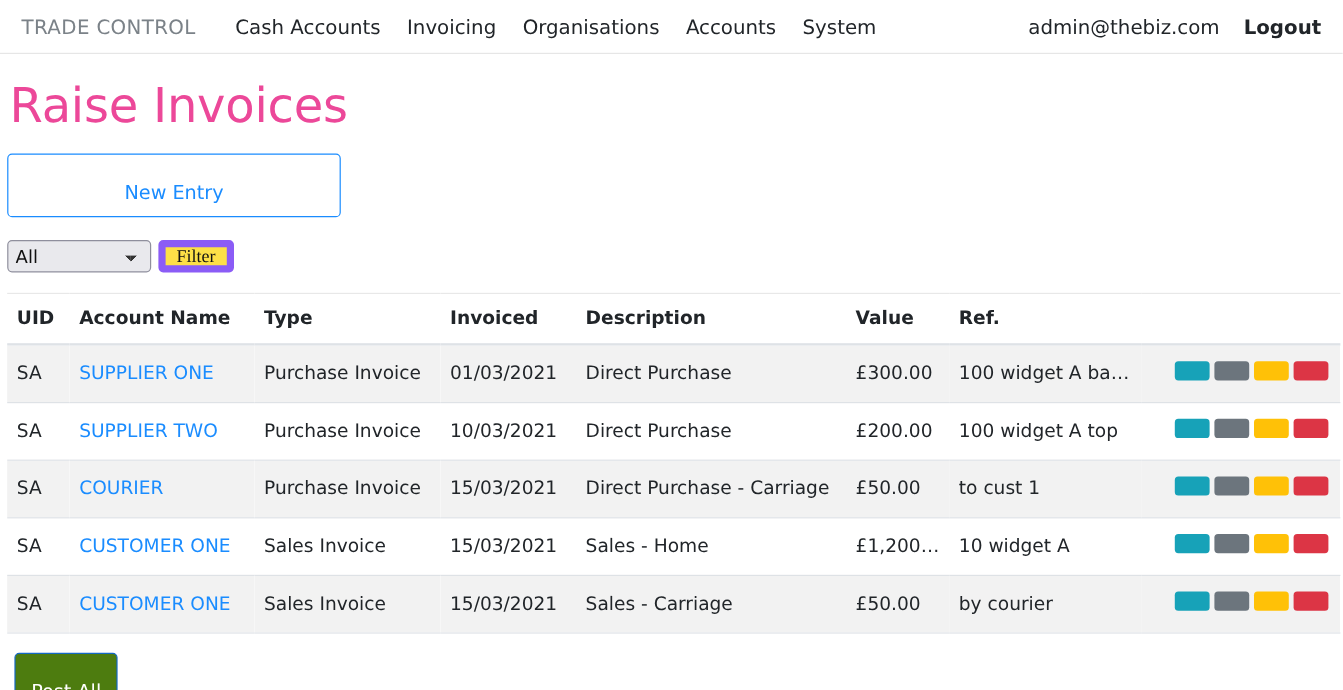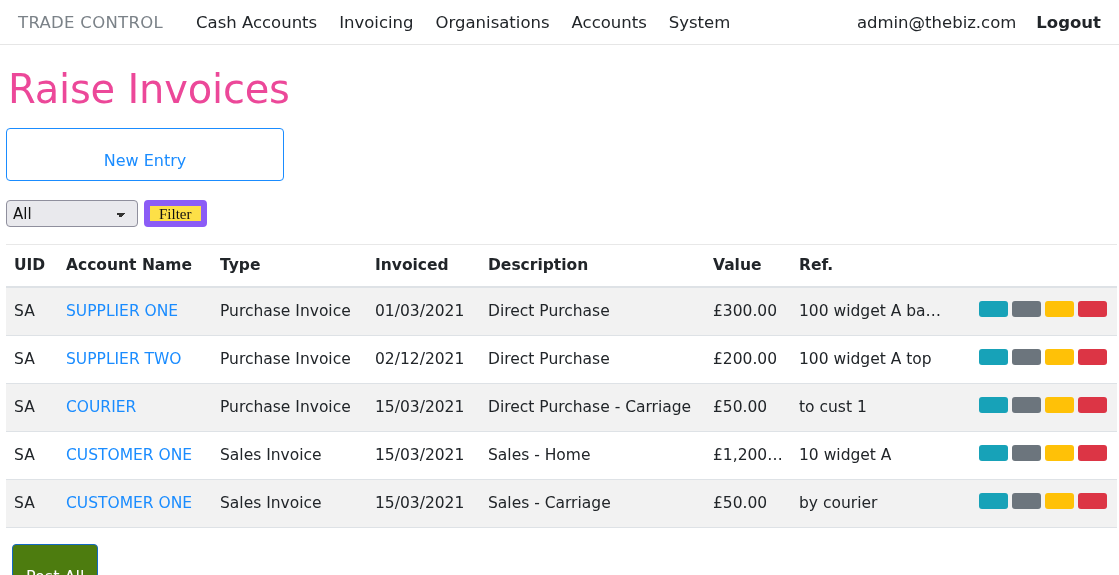--- a/index.html
+++ b/index.html
@@ -91,21 +91,21 @@
     line-height: 1.4;
   }
 
   .filter-bar {
     display: flex;
     align-items: center;
     gap: 6px;
     margin-top: 19px;
   }
   .filter-select {
-    width: 132px;
+    width: 120px;
     height: 27px;
     font-size: 15px;
     font-family: inherit;
     color: #111;
     background: #e9e9ed;
     border: 1px solid #8f8f9d;
     border-radius: 4px;
     padding: 0 6px;
     appearance: none;
     -webkit-appearance: none;
@@ -297,21 +297,21 @@
                 <button class="act-btn act-info"></button>
                 <button class="act-btn act-secondary"></button>
                 <button class="act-btn act-warning"></button>
                 <button class="act-btn act-danger"></button>
               </div></td>
           </tr>
           <tr>
             <td class="cell-uid">SA</td>
             <td class="cell-account"><a class="account-link" href="#">SUPPLIER TWO</a></td>
             <td class="cell-type">Purchase Invoice</td>
-            <td class="cell-invoiced">02/12/2021</td>
+            <td class="cell-invoiced">10/03/2021</td>
             <td class="cell-desc">Direct Purchase</td>
             <td class="cell-value">£200.00</td>
             <td class="cell-ref">100 widget A top</td>
             <td class="actions-cell"><div class="action-group">
                 <button class="act-btn act-info"></button>
                 <button class="act-btn act-secondary"></button>
                 <button class="act-btn act-warning"></button>
                 <button class="act-btn act-danger"></button>
               </div></td>
           </tr>

